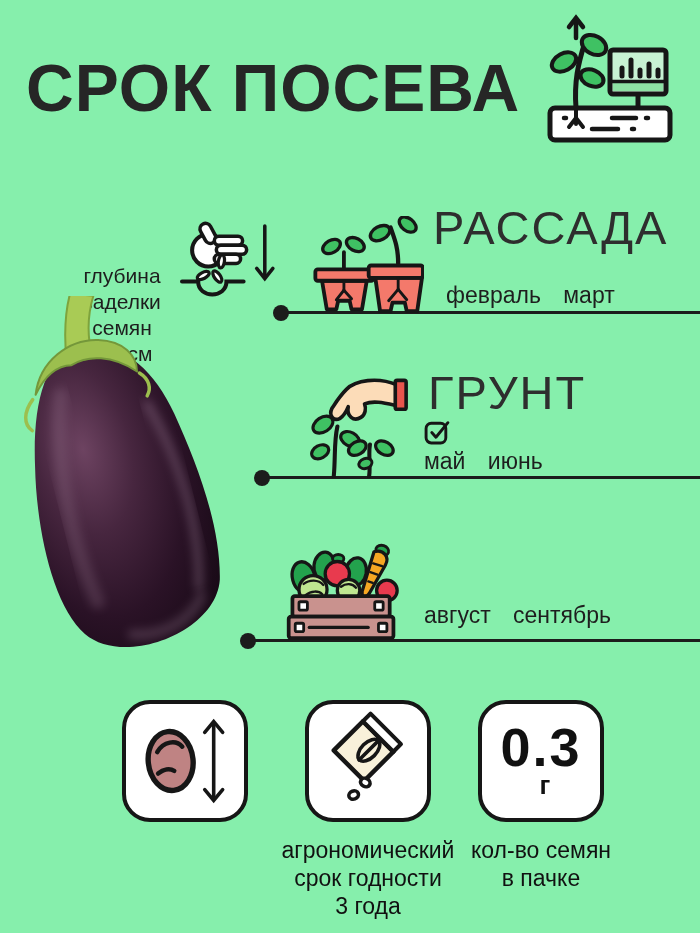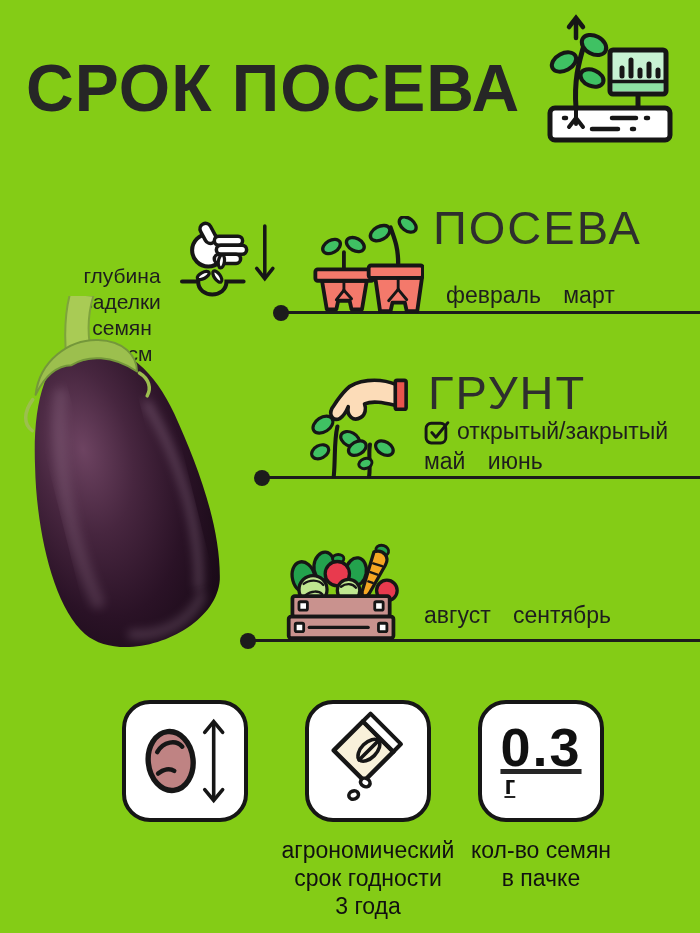--- a/index.html
+++ b/index.html
@@ -1,17 +1,17 @@
 <!DOCTYPE html>
 <html><head>
 <meta charset="utf-8">
 <style>
   html,body{margin:0;padding:0;background:#fff;}
   #canvas{
-    position:relative;width:700px;height:933px;margin:0 auto;background:#84cc16;
+    position:relative;width:700px;height:933px;margin:0 auto;background:#86efac;
     font-family:"Liberation Sans","DejaVu Sans",sans-serif;color:#262626;overflow:hidden;
   }
   .abs{position:absolute;}
   .main-title{
     left:26px;top:50px;font-size:66px;font-weight:700;letter-spacing:1px;color:#262626;white-space:nowrap;
   }
   .depth-note{
     left:58px;top:216px;width:128px;text-align:center;
     font-size:21px;line-height:26px;font-weight:500;white-space:pre-line;color:#1e1e1e;margin-top:47px;
   }
@@ -27,21 +27,21 @@
   .spec-box{
     position:absolute;width:126px;height:122px;border:4px solid #161616;border-radius:28px;
     background:#fff;box-sizing:border-box;display:flex;align-items:center;justify-content:center;
   }
   .spec-label{
     position:absolute;width:230px;text-align:center;font-size:23px;line-height:28px;
     font-weight:500;white-space:pre-line;color:#111;
   }
   .qty-value{font-size:54px;font-weight:600;letter-spacing:2px;line-height:50px;color:#111;}
   .qty-unit{font-size:26px;font-weight:600;color:#111;transform:translateX(4px);margin-top:-2px;}
-  .qty-wrap{display:flex;flex-direction:column;align-items:flex-start;text-decoration:underline;}
+  .qty-wrap{display:flex;flex-direction:column;align-items:center;}
 </style>
 </head>
 <body>
 
 <div id="canvas">
 
   <div class="abs main-title">СРОК ПОСЕВА</div>
 
   <svg class="abs" style="left:533px;top:12px" width="152" height="140" viewBox="0 0 150 140">
 
@@ -133,21 +133,21 @@
 
     <path d="M79,65 L84,100 L95,100 L97,91 L110,91 L112,100 L123,100 L128,65 Z" fill="#f4796b" stroke="#161616" stroke-width="4" stroke-linejoin="round"></path>
     <rect x="72" y="52" width="57" height="13" rx="2.5" fill="#f4796b" stroke="#161616" stroke-width="4"></rect>
     <g stroke="#161616" stroke-width="3" stroke-linecap="round" fill="none">
       <path d="M103,65 L103,77"></path>
         <path d="M103,77 L93,89"></path>
         <path d="M103,77 L112,88"></path>
     </g>
   </svg>
 
-  <div class="abs section-title" style="left:433px;top:200px">ПОСЕВА</div>
+  <div class="abs section-title" style="left:433px;top:200px">РАССАДА</div>
   <div class="abs months" style="left:446px;top:282px">февраль март</div>
 
   <div class="tl-line" style="top:476px;left:262px"></div>
   <div class="tl-dot" style="top:470px;left:254px"></div>
 
   <svg class="abs" style="left:298px;top:374px" width="124" height="104" viewBox="0 0 130 115">
 
     <path d="M36,113 C38,92 36,76 40,58" fill="none" stroke="#161616" stroke-width="4.5" stroke-linecap="round"></path>
     <ellipse cx="24" cy="56" rx="12" ry="8" fill="#3fc163" stroke="#161616" stroke-width="3.5" transform="rotate(-33 24 56)"></ellipse>
     <ellipse cx="54" cy="72" rx="11" ry="7.5" fill="#3fc163" stroke="#161616" stroke-width="3.5" transform="rotate(28 54 72)"></ellipse>
@@ -161,21 +161,20 @@
     <path d="M106,12 C84,3 60,7 50,17 C42,25 38,32 34,38 C30,46 36,53 43,49 C47,46 50,41 52,36 C50,47 58,53 66,48 C71,45 72,38 70,33 C80,29 92,32 106,35 Z" fill="#fcdcb8" stroke="#161616" stroke-width="4" stroke-linejoin="round"></path>
     <rect x="104" y="7" width="12" height="32" rx="2" fill="#e8554d" stroke="#161616" stroke-width="4"></rect>
   </svg>
 
   <div class="abs section-title" style="left:428px;top:365px">ГРУНТ</div>
   <div class="abs option-row" style="left:424px;top:418px">
     <svg width="27" height="27" viewBox="0 0 26 26">
       <rect x="2" y="5" width="19" height="19" rx="5" fill="none" stroke="#161616" stroke-width="2.8"></rect>
       <path d="M7.5,14 L11.5,18.5 L23,4.5" fill="none" stroke="#161616" stroke-width="2.8" stroke-linecap="round" stroke-linejoin="round"></path>
     </svg>
-    <span>открытый/закрытый</span>
   </div>
   <div class="abs months" style="left:424px;top:448px">май июнь</div>
 
   <div class="tl-line" style="top:639px;left:248px"></div>
   <div class="tl-dot" style="top:633px;left:240px"></div>
 
   <svg class="abs" style="left:281px;top:540px" width="122" height="101" viewBox="0 0 130 108">
 
     <ellipse cx="24" cy="40" rx="12" ry="17" fill="#23a24d" stroke="#161616" stroke-width="3.5" transform="rotate(-15 24 40)"></ellipse>
     <ellipse cx="46" cy="28" rx="11" ry="15" fill="#23a24d" stroke="#161616" stroke-width="3.5" transform="rotate(6 46 28)"></ellipse>

